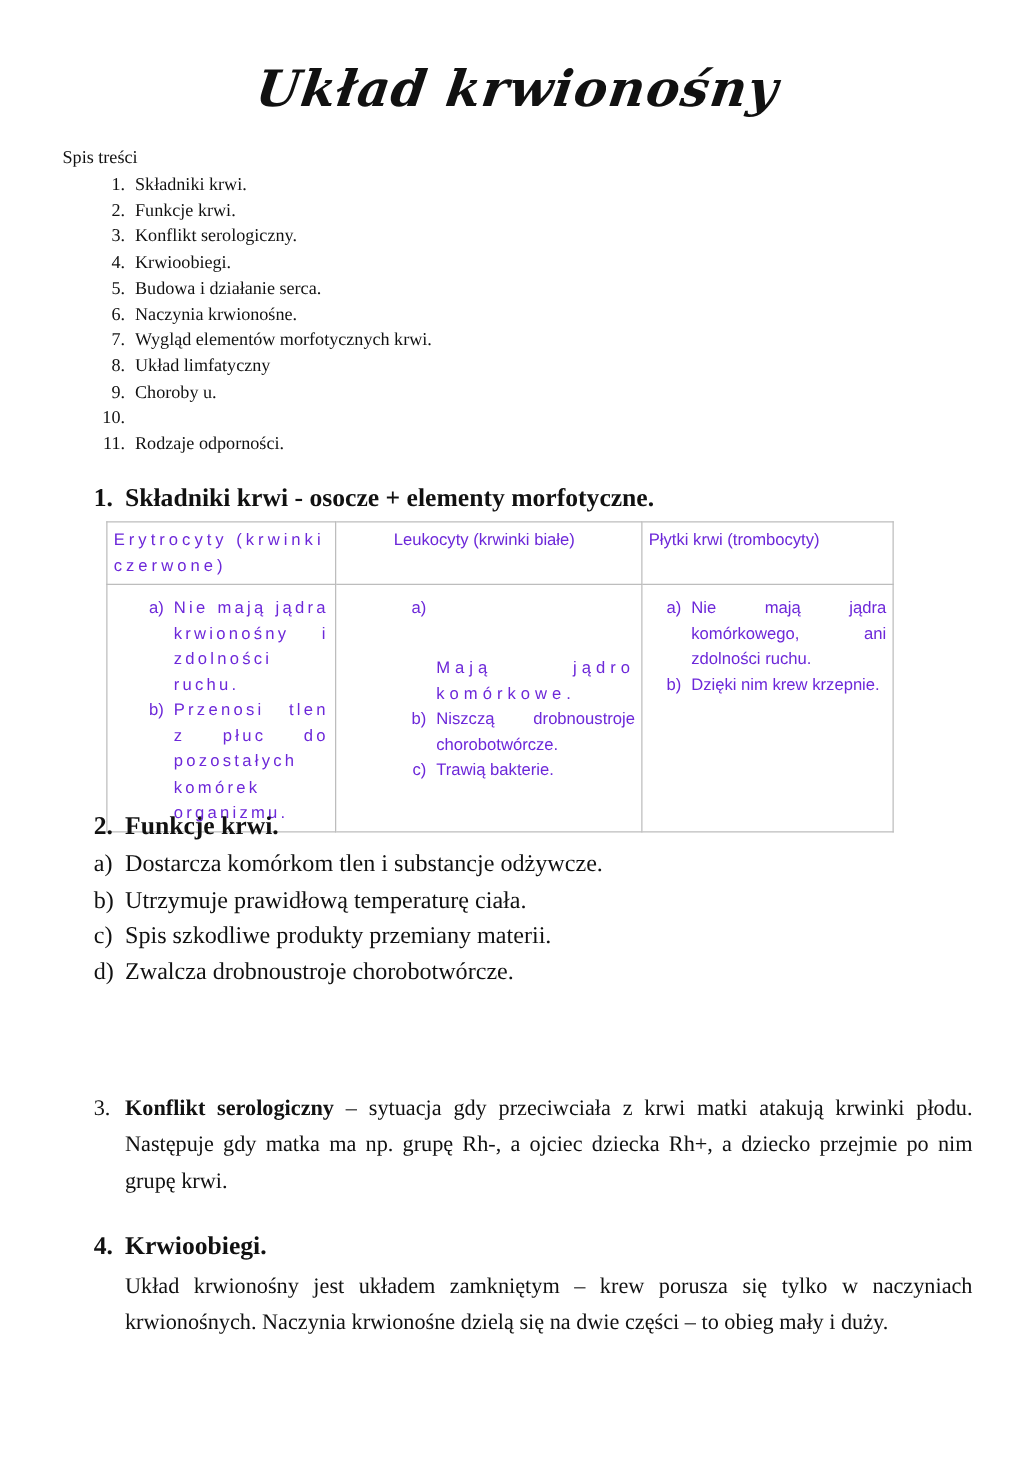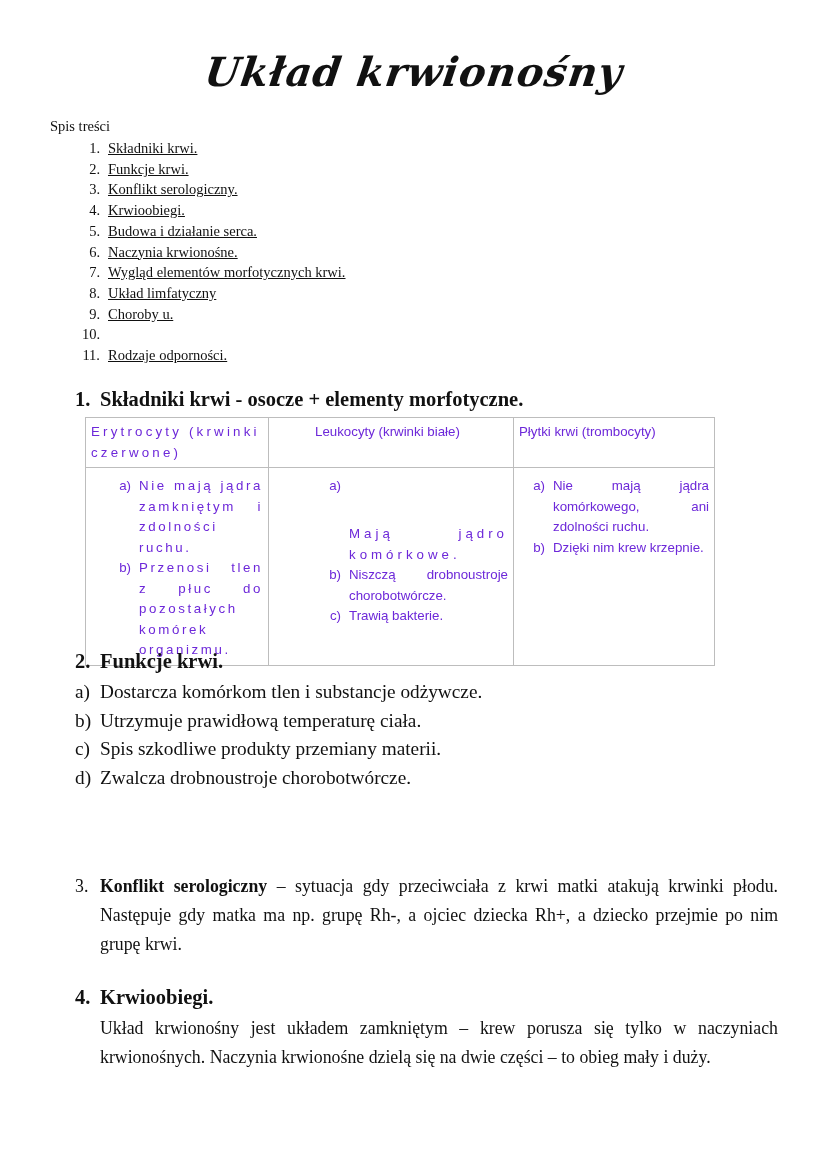--- a/index.html
+++ b/index.html
@@ -10,21 +10,21 @@
   .title {
     position: absolute; left: 0; width: 828px; top: 48px; text-align: center;
     font-family: "DejaVu Serif", serif; font-style: italic; font-weight: bold;
     font-size: 40px; letter-spacing: 1px; color: #111;
     transform: skewX(-8deg);
   }
   .toc-head { position: absolute; left: 50px; top: 118px; font-size: 14.5px; }
   .toc { position: absolute; left: 70px; top: 138px; margin: 0; padding: 0; list-style: none; }
   .toc li { font-size: 14.5px; line-height: 20.7px; display: flex; }
   .toc .num { width: 30px; text-align: right; padding-right: 0; display: inline-block; }
-  .toc .txt { margin-left: 8px; text-decoration: underline; }
+  .toc .txt { margin-left: 8px; }
 
   .h1 { position: absolute; left: 75px; font-weight: bold; font-size: 20.5px; display: flex; }
   .h1 .n { width: 25px; }
   .s1 { top: 388px; }
   .s2 { top: 650px; }
   .s4 { top: 986px; }
 
   table.cells {
     position: absolute; left: 85px; top: 417px; width: 630px; border-collapse: collapse;
     font-family: "Liberation Sans", sans-serif; font-size: 13.3px; color: #6d28d9;
@@ -121,21 +121,21 @@
       <td class="c2">Leukocyty (krwinki białe)</td>
       <td>Płytki krwi (trombocyty)</td>
     </tr>
   </thead>
   <tbody>
     <tr>
       <td class="c1">
         <ul class="cl">
           <li>
               <span class="m w">a)</span>
-              <span class="t sp1">Nie mają jądra zamkniętym i zdolności ruchu.</span>
+              <span class="t sp1">Nie mają jądra krwionośny i zdolności ruchu.</span>
             </li>
           <li>
               <span class="m w">b)</span>
               <span class="t sp1">Przenosi tlen z płuc do pozostałych komórek organizmu.</span>
             </li>
         </ul>
       </td>
       <td class="c2">
         <ul class="cl">
           <li>

